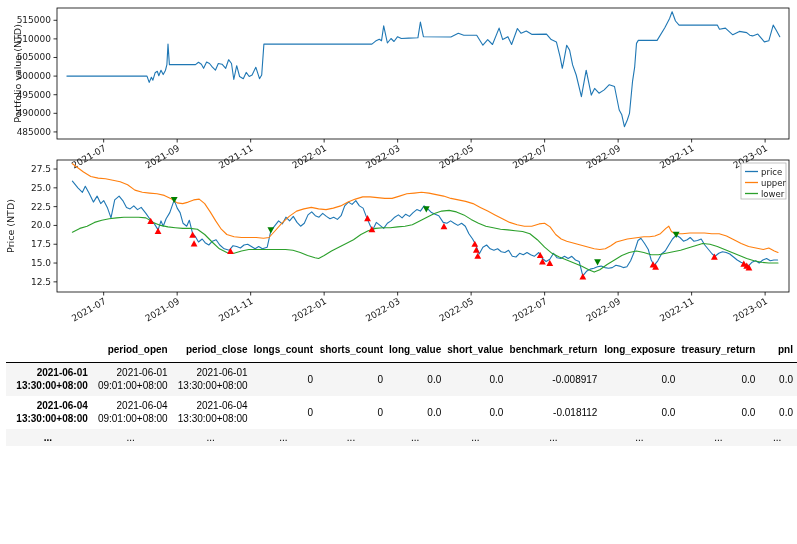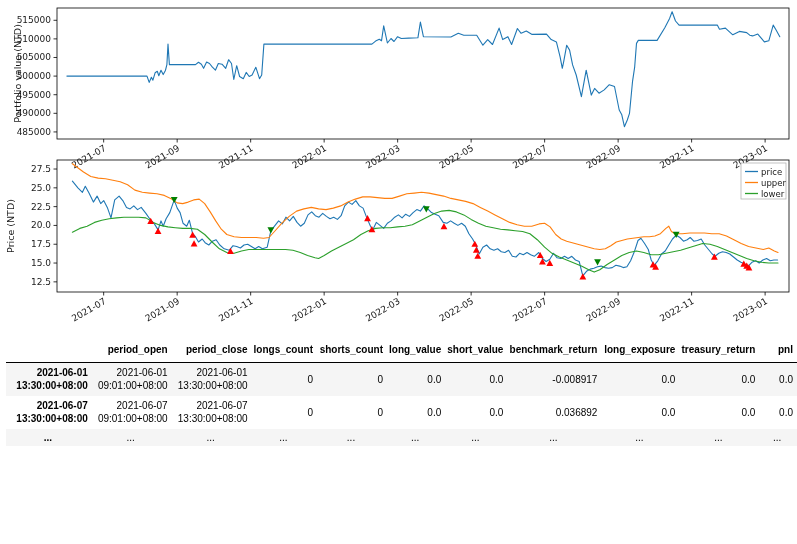--- a/index.html
+++ b/index.html
@@ -178,31 +178,31 @@
             <td>0</td>
             <td>0</td>
             <td>0.0</td>
             <td>0.0</td>
             <td>-0.008917</td>
             <td>0.0</td>
             <td>0.0</td>
             <td>0.0</td>
           </tr>
           <tr>
-            <th>2021-06-07
+            <th>2021-06-04
 13:30:00+08:00</th>
-            <td>2021-06-07
+            <td>2021-06-04
 09:01:00+08:00</td>
-            <td>2021-06-07
+            <td>2021-06-04
 13:30:00+08:00</td>
             <td>0</td>
             <td>0</td>
             <td>0.0</td>
             <td>0.0</td>
-            <td>0.036892</td>
+            <td>-0.018112</td>
             <td>0.0</td>
             <td>0.0</td>
             <td>0.0</td>
           </tr>
           <tr class="row-dots">
             <th class="c">...</th>
             <td class="c">...</td>
             <td class="c">...</td>
             <td class="c">...</td>
             <td class="c">...</td>

